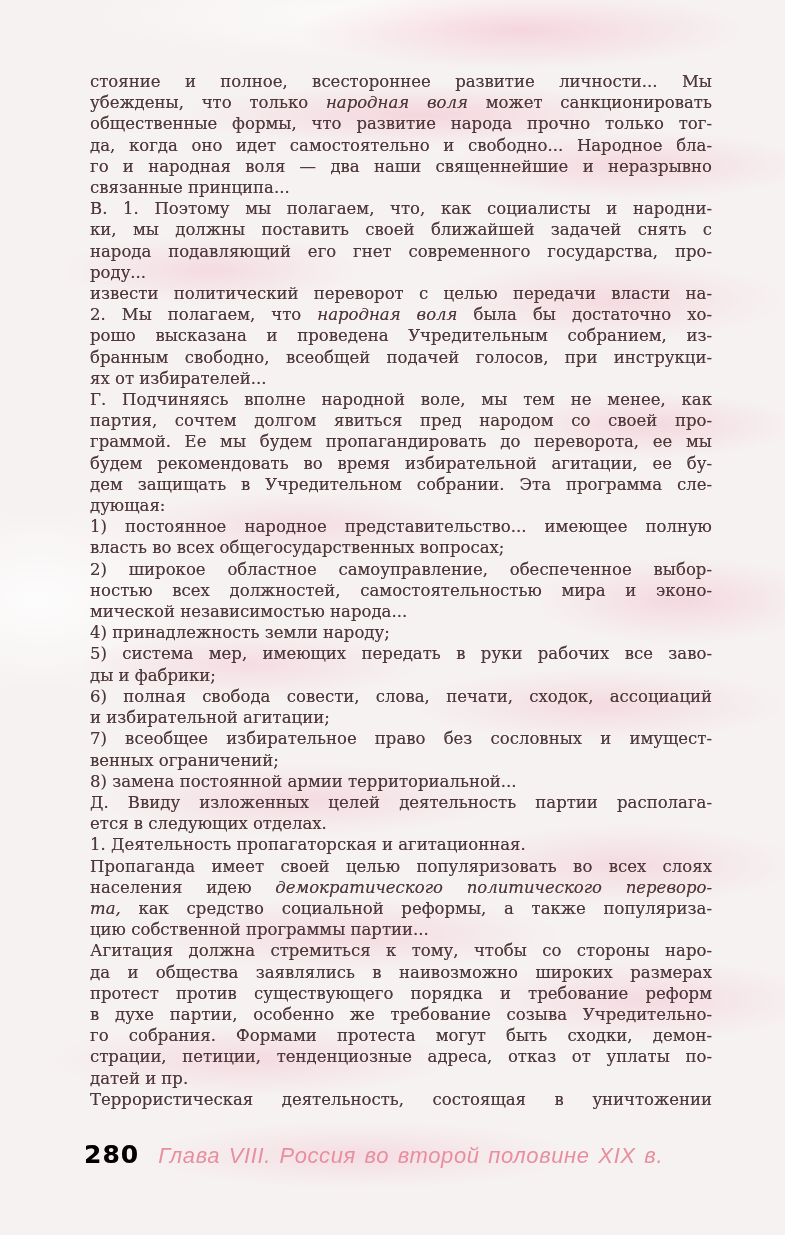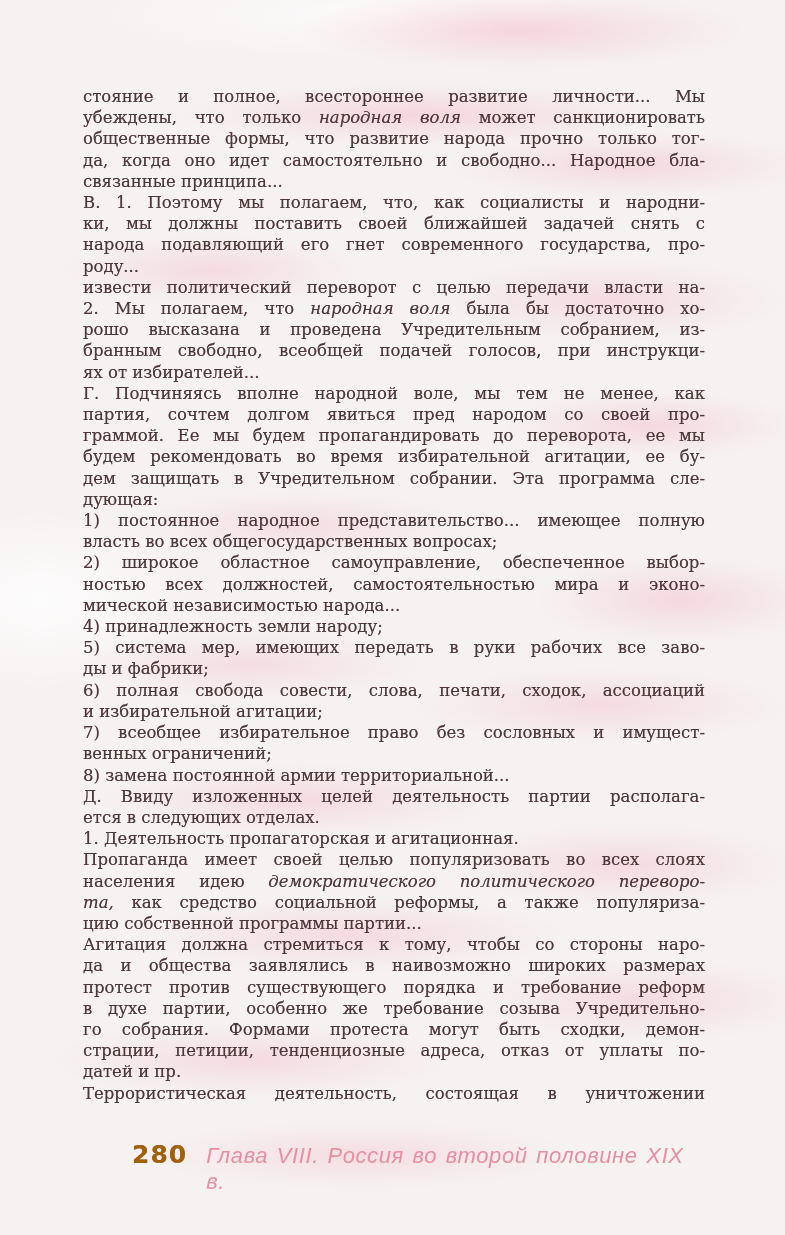--- a/index.html
+++ b/index.html
@@ -25,24 +25,23 @@
       radial-gradient(ellipse 285px 52px at 300px 800px, rgba(243,196,209,.50), transparent 70%),
       radial-gradient(ellipse 245px 58px at 625px 865px, rgba(243,196,209,.50), transparent 70%),
       radial-gradient(ellipse 305px 52px at 350px 935px, rgba(243,196,209,.50), transparent 70%),
       radial-gradient(ellipse 245px 58px at 645px 1000px,rgba(243,196,209,.50), transparent 70%),
       radial-gradient(ellipse 285px 52px at 250px 1060px,rgba(243,196,209,.50), transparent 70%),
       radial-gradient(ellipse 305px 48px at 360px 1155px,rgba(243,196,209,.45), transparent 70%),
       radial-gradient(ellipse 200px 120px at 40px 600px, rgba(255,255,255,.8), transparent 75%),
       radial-gradient(ellipse 400px 60px at 390px 15px,  rgba(255,255,255,.7), transparent 75%);
   }
   .text-block{
-    position:absolute;left:83px;top:71px;width:622px;
+    position:absolute;left:90px;top:71px;width:622px;
     font-size:16.5px;line-height:21.2px;color:#4e373b;
     text-shadow:0 0 .4px rgba(78,55,59,.6);
-    margin-top:15px;
   }
   .line{white-space:nowrap;white-space:normal;}
   .line.just{text-align:justify;text-align-last:justify;}
   .line .it{font-style:italic;}
   .page-footer{
     position:absolute;left:84px;top:1140px;width:620px;height:40px;
     display:flex;align-items:baseline;
   }
   .page-number{
     font-family:"DejaVu Sans", sans-serif;font-weight:bold;
@@ -57,20 +56,21 @@
 </head>
 <body>
 
 <div class="scan-texture"></div>
 
 <div class="text-block" id="text-block" style="color: rgb(78, 55, 59);">
     <div class="line just"><span>стояние и полное, всестороннее развитие личности... Мы</span></div>
     <div class="line just"><span>убеждены, что только </span><span class="it">народная воля</span><span> может санкционировать</span></div>
     <div class="line just"><span>общественные формы, что развитие народа прочно только тог-</span></div>
     <div class="line just"><span>да, когда оно идет самостоятельно и свободно... Народное бла-</span></div>
+    <div class="line just"><span>го и народная воля — два наши священнейшие и неразрывно</span></div>
     <div class="line"><span>связанные принципа...</span></div>
     <div class="line just"><span>В. 1. Поэтому мы полагаем, что, как социалисты и народни-</span></div>
     <div class="line just"><span>ки, мы должны поставить своей ближайшей задачей снять с</span></div>
     <div class="line just"><span>народа подавляющий его гнет современного государства, про-</span></div>
     <div class="line"><span>роду...</span></div>
     <div class="line just"><span>извести политический переворот с целью передачи власти на-</span></div>
     <div class="line just"><span>2. Мы полагаем, что </span><span class="it">народная воля</span><span> была бы достаточно хо-</span></div>
     <div class="line just"><span>рошо высказана и проведена Учредительным собранием, из-</span></div>
     <div class="line just"><span>бранным свободно, всеобщей подачей голосов, при инструкци-</span></div>
     <div class="line"><span>ях от избирателей...</span></div>
@@ -104,15 +104,15 @@
     <div class="line just"><span>да и общества заявлялись в наивозможно широких размерах</span></div>
     <div class="line just"><span>протест против существующего порядка и требование реформ</span></div>
     <div class="line just"><span>в духе партии, особенно же требование созыва Учредительно-</span></div>
     <div class="line just"><span>го собрания. Формами протеста могут быть сходки, демон-</span></div>
     <div class="line just"><span>страции, петиции, тенденциозные адреса, отказ от уплаты по-</span></div>
     <div class="line"><span>датей и пр.</span></div>
     <div class="line just"><span>Террористическая деятельность, состоящая в уничтожении</span></div>
   </div>
 
 <div class="page-footer">
-  <span class="page-number" style="color: #a16207; margin-left: 48px;">280</span>
+  <span class="page-number" style="color: #000000;">280</span>
   <span class="chapter-title" style="color: rgb(231, 143, 160);">Глава VIII. Россия во второй половине XIX в.</span>
 </div>
 
 </body></html>

